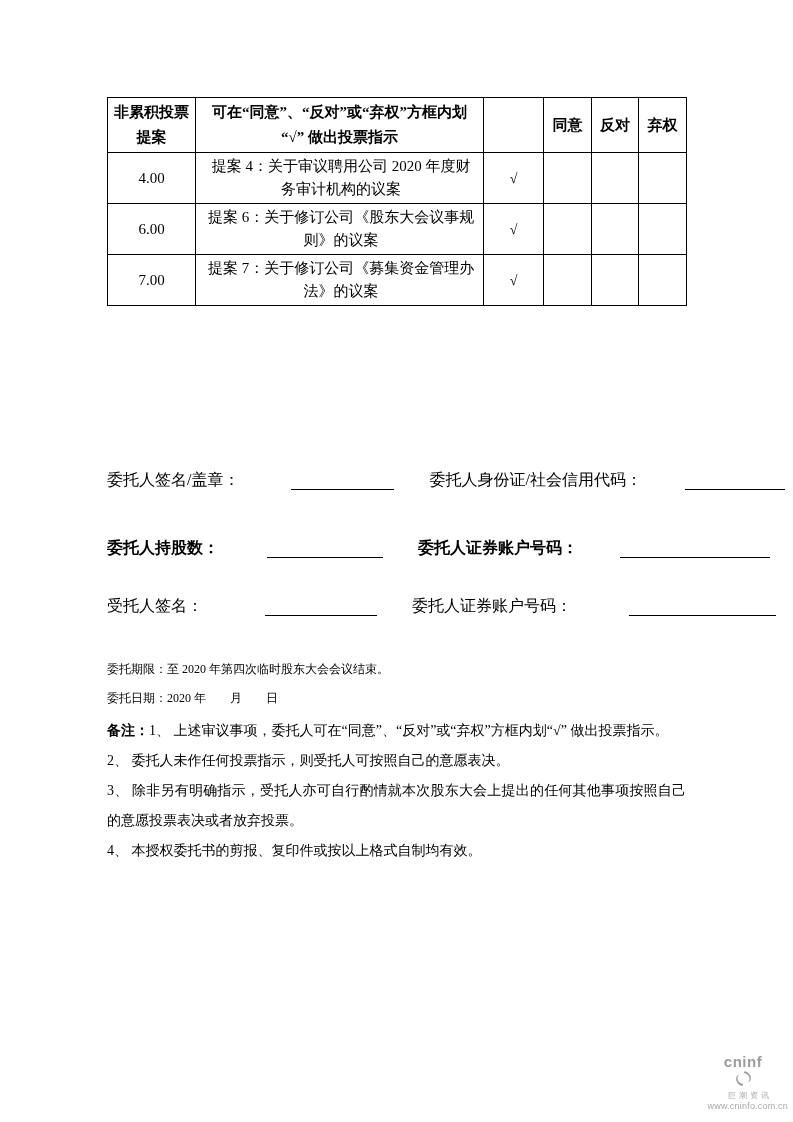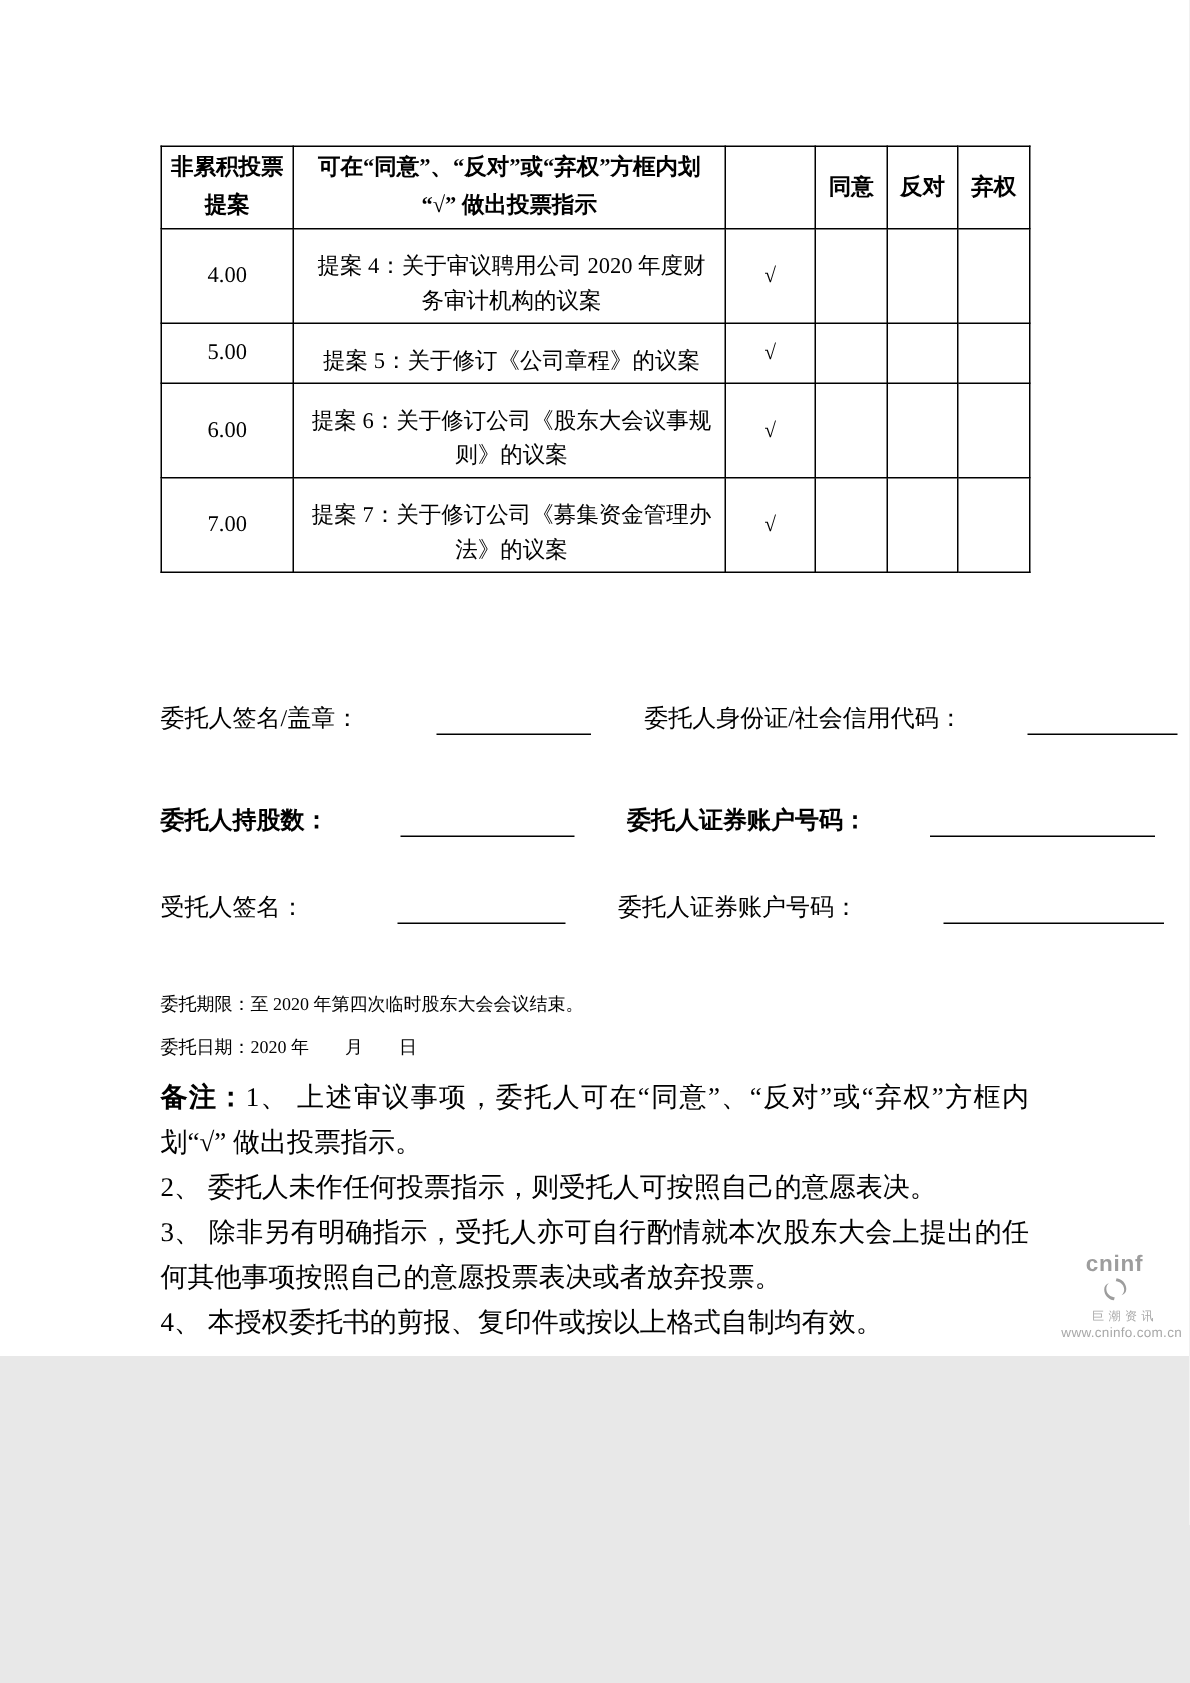--- a/index.html
+++ b/index.html
@@ -2,21 +2,21 @@
 <html><head>
 <meta charset="utf-8">
 <style>
   * { margin: 0; padding: 0; box-sizing: border-box; }
   html, body { background: #e8e8e8; }
   body { font-family: "Liberation Serif", "DejaVu Serif", serif; }
 
   .page {
     position: relative;
     width: 793px;
-    height: 904px;
+    height: 1122px;
     margin: 0 auto;
     background: #ffffff;
     color: #000000;
     overflow: hidden;
   }
 
   .content {
     position: absolute;
     left: 107px;
     top: 0;
@@ -37,21 +37,21 @@
   table.vote-table td {
     border: 1px solid #000;
     vertical-align: middle;
     text-align: center;
     line-height: 23px;
     overflow: hidden;
   }
   table.vote-table { border: 1.5px solid #000; }
   table.vote-table th { font-weight: bold; line-height: 25px; padding: 2px 6px; }
   th.col-instruction { text-align: left; padding-left: 9px; }
-  td.cell-desc { text-align: left; padding: 14px 6px 2px 9px; }
+  td.cell-desc { text-align: left; padding: 2px 6px 2px 9px; }
   tr.head-row   { height: 54px; }
   tr.row-h50    { height: 50px; }
   tr.row-h36    { height: 36px; }
   tr.row-h47    { height: 47px; }
   td.cell-mark  { font-size: 14px; }
 
   
   .sig-row {
     position: absolute;
     left: 0;
@@ -75,21 +75,21 @@
     line-height: 20px;
     white-space: nowrap;
   }
 
   
   .notes {
     position: absolute;
     top: 716px;
     left: 0;
     width: 579px;
-    font-size: 18px;
+    font-size: 14px;
   }
   .notes p {
     line-height: 30px;
     text-align: justify;
     margin: 0;
   }
   .notes .bold { font-weight: bold; }
 
   
   .footer-logo {
@@ -154,28 +154,20 @@
       </thead>
       <tbody>
         <tr class="row-h50">
           <td class="cell-no">4.00</td>
           <td class="cell-desc">提案 4：关于审议聘用公司 2020 年度财务审计机构的议案</td>
           <td class="cell-mark">√</td>
           <td></td>
           <td></td>
           <td></td>
         </tr>
-        <tr class="row-h36">
-          <td class="cell-no">5.00</td>
-          <td class="cell-desc">提案 5：关于修订《公司章程》的议案</td>
-          <td class="cell-mark">√</td>
-          <td></td>
-          <td></td>
-          <td></td>
-        </tr>
         <tr class="row-h47">
           <td class="cell-no">6.00</td>
           <td class="cell-desc">提案 6：关于修订公司《股东大会议事规则》的议案</td>
           <td class="cell-mark">√</td>
           <td></td>
           <td></td>
           <td></td>
         </tr>
         <tr class="row-h47">
           <td class="cell-no">7.00</td>

